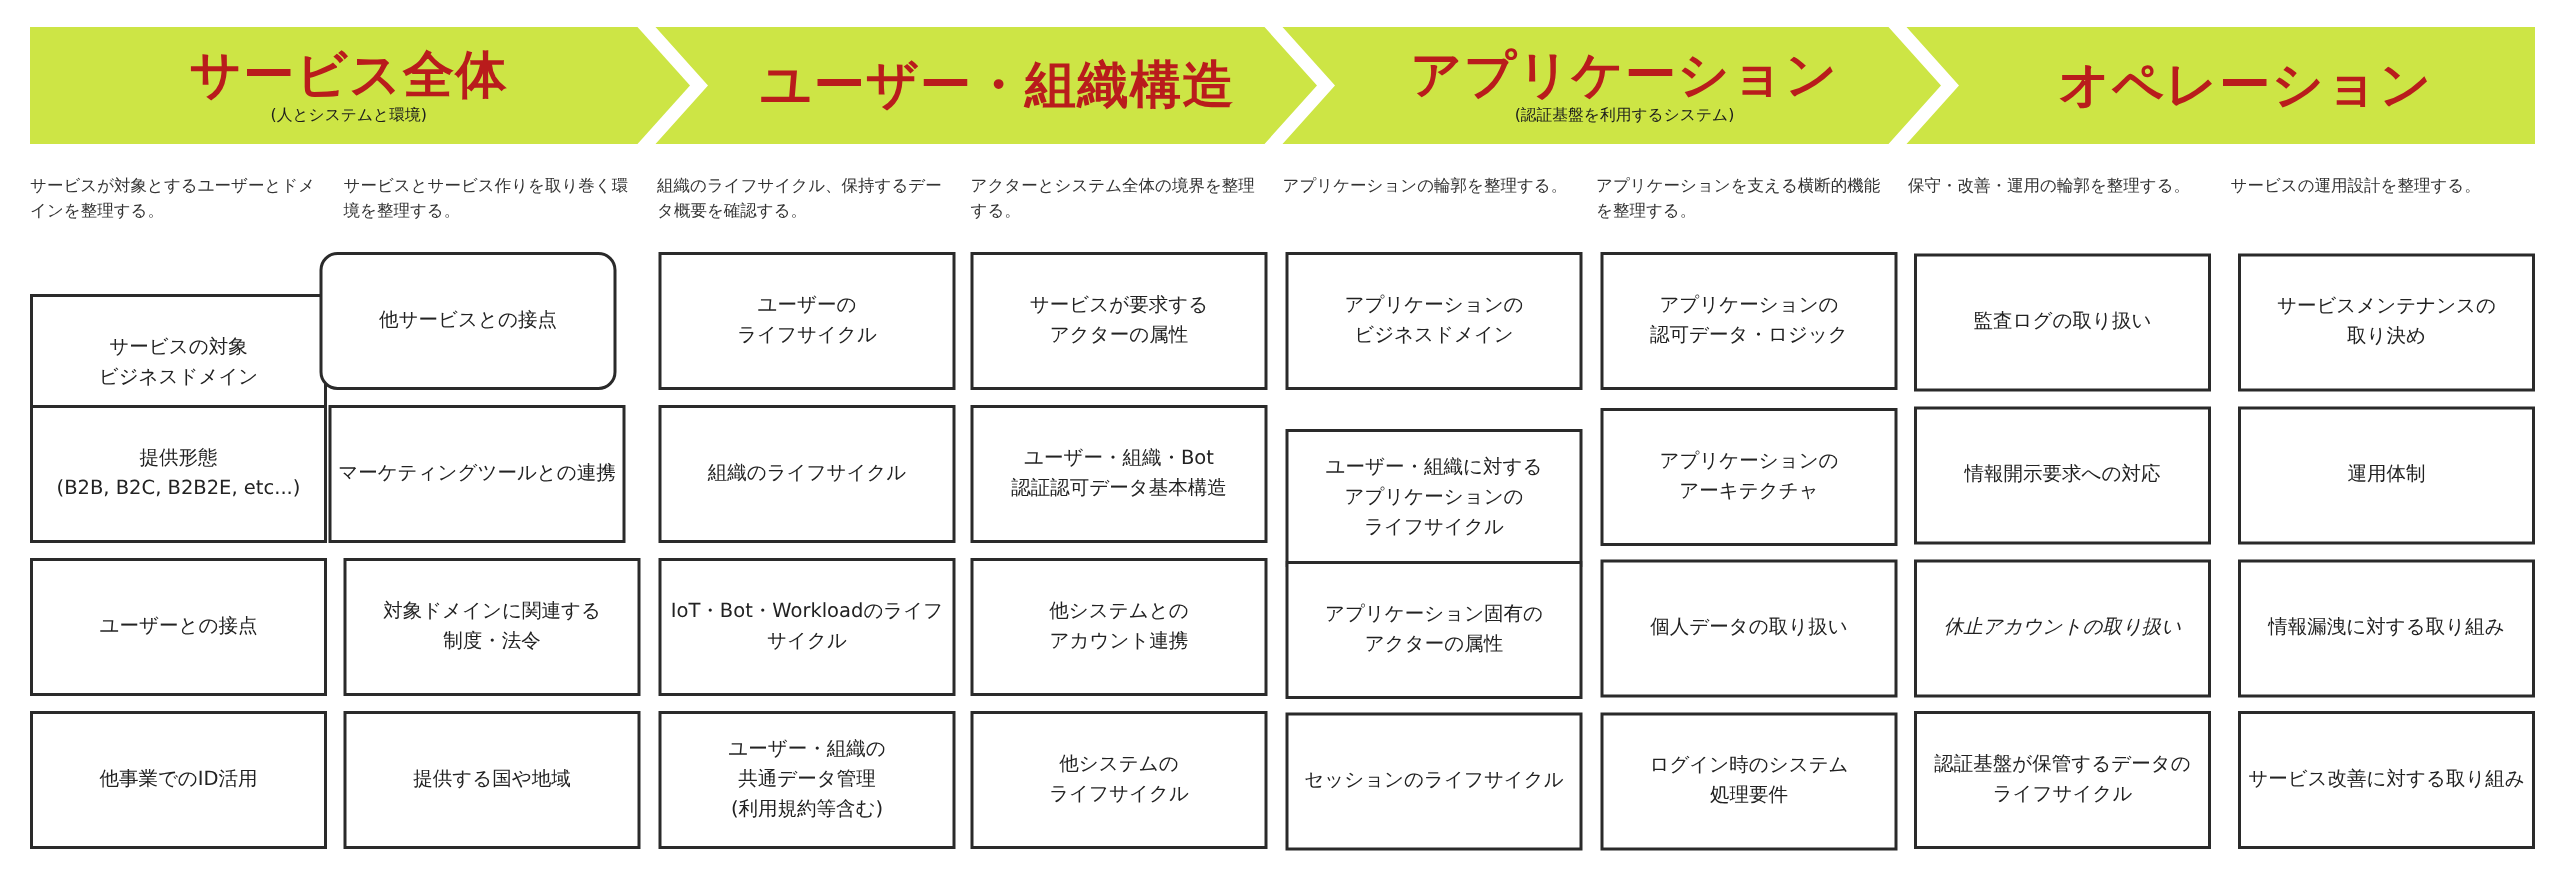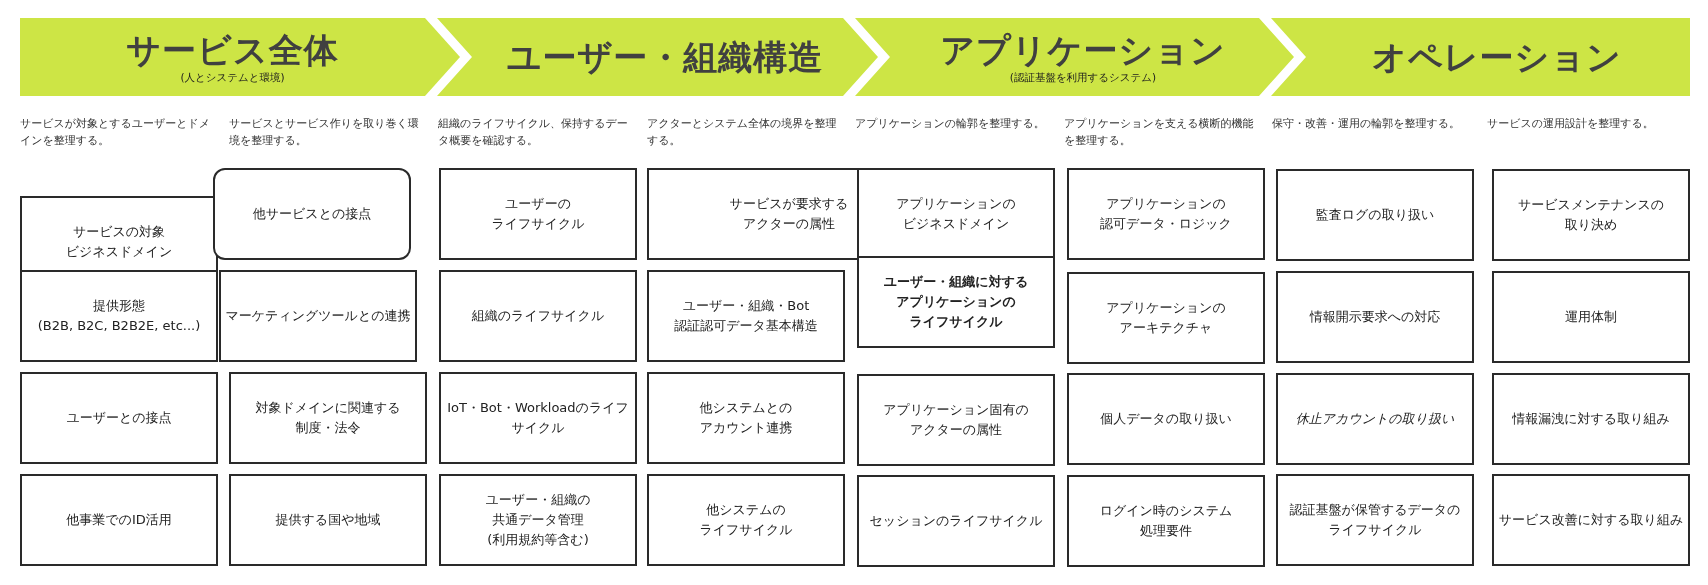--- a/index.html
+++ b/index.html
@@ -35,21 +35,21 @@
       flex-direction: column;
       align-items: center;
       justify-content: center;
       text-align: center;
     }
     .seg-title {
       font-family: "DejaVu Sans", "Liberation Sans", sans-serif;
       font-weight: bold;
       font-size: 34px;
       line-height: 38px;
-      color: #404040;
+      color: #b91c1c;
       letter-spacing: 1px;
       white-space: nowrap;
     }
     .seg-sub {
       font-size: 10.5px;
       line-height: 12px;
       color: #1c1c1c;
       margin-top: 2px;
       white-space: nowrap;
     }
@@ -134,32 +134,32 @@
 
 <div class="card" style="left:439px; top:168px;">ユーザーの
 ライフサイクル</div>
 <div class="card" style="left:439px; top:270px;">組織のライフサイクル</div>
 <div class="card" style="left:439px; top:372px;">IoT・Bot・Workloadのライフ
 サイクル</div>
 <div class="card" style="left:439px; top:474px;">ユーザー・組織の
 共通データ管理
 (利用規約等含む)</div>
 
-<div class="card" style="left:647px; top:168px;padding-left:43px;">サービスが要求する
+<div class="card" style="left:647px; top:168px;">サービスが要求する
 アクターの属性</div>
 <div class="card" style="left:647px; top:270px;">ユーザー・組織・Bot
 認証認可データ基本構造</div>
 <div class="card" style="left:647px; top:372px;">他システムとの
 アカウント連携</div>
 <div class="card" style="left:647px; top:474px;">他システムの
 ライフサイクル</div>
 
 <div class="card" style="left:857px; top:168px;">アプリケーションの
 ビジネスドメイン</div>
-<div class="card" style="left:857px; top:256px;font-weight:bold;">ユーザー・組織に対する
+<div class="card" style="left:857px; top:286px;">ユーザー・組織に対する
 アプリケーションの
 ライフサイクル</div>
 <div class="card" style="left:857px; top:374px;">アプリケーション固有の
 アクターの属性</div>
 <div class="card" style="left:857px; top:475px;">セッションのライフサイクル</div>
 
 <div class="card" style="left:1067px; top:168px;">アプリケーションの
 認可データ・ロジック</div>
 <div class="card" style="left:1067px; top:272px;">アプリケーションの
 アーキテクチャ</div>

